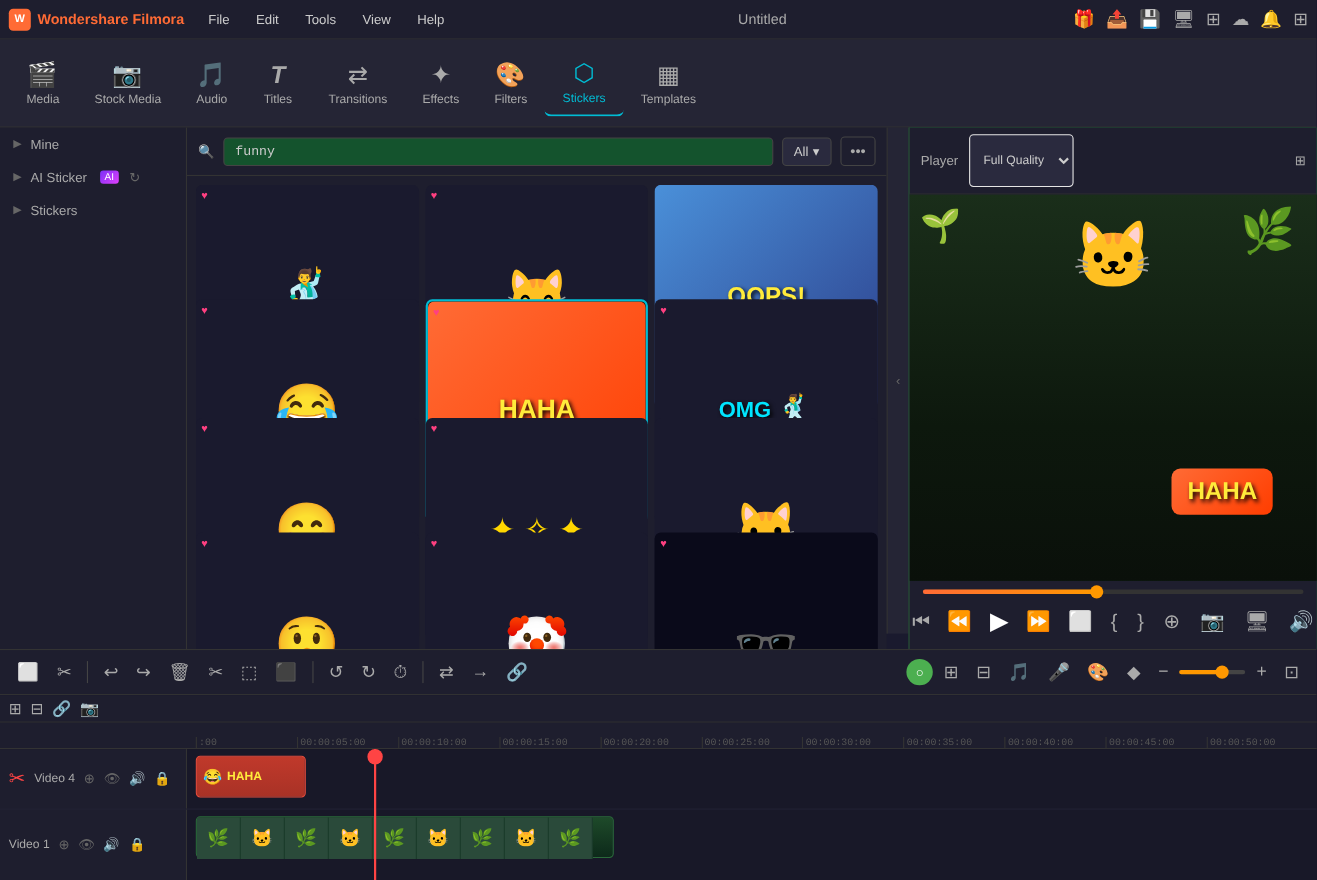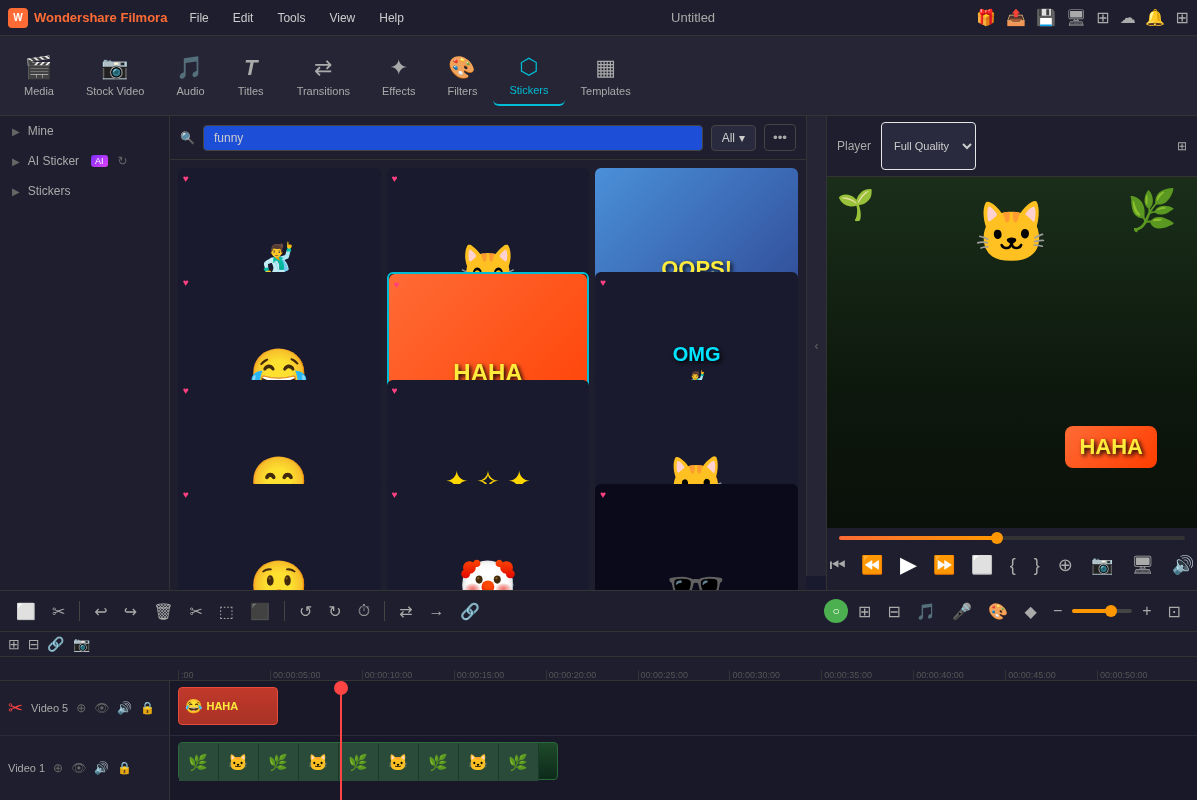--- a/index.html
+++ b/index.html
@@ -28,21 +28,21 @@
     .sidebar { width: 170px; background: #1e1e2e; border-right: 1px solid #333; overflow-y: auto; }
     .sidebar-item { display: flex; align-items: center; gap: 8px; padding: 8px 12px; cursor: pointer; color: #aaa; font-size: 12px; }
     .sidebar-item .arrow { font-size: 10px; color: #666; }
     .sidebar-badge { background: linear-gradient(135deg, #7b2ff7, #e040fb); border-radius: 3px; color: white; font-size: 9px; padding: 1px 4px; margin-left: 4px; }
     .sidebar-refresh { color: #666; cursor: pointer; margin-left: 2px; }
     .sidebar-toggle { width: 20px; height: 460px; background: #252535; display: flex; align-items: center; justify-content: center; cursor: pointer; border-left: 1px solid #333; }
 
     
     .content { flex: 1; background: #1e1e2e; display: flex; flex-direction: column; }
     .search-bar { display: flex; align-items: center; padding: 8px 10px; gap: 8px; border-bottom: 1px solid #333; }
-    .search-bar input { flex: 1; background: #1d4ed8; border: 1px solid #444; border-radius: 4px; color: #ccc; padding: 5px 10px; font-size: 12px; outline: none; }
+    .search-bar input { flex: 1; background: #14532d; border: 1px solid #444; border-radius: 4px; color: #ccc; padding: 5px 10px; font-size: 12px; outline: none; font-family: Liberation Mono, monospace; }
     .search-bar .filter-btn { background: #2a2a3e; border: 1px solid #444; border-radius: 4px; color: #ccc; padding: 5px 10px; font-size: 12px; cursor: pointer; display: flex; align-items: center; gap: 4px; }
     .search-bar .more-btn { background: transparent; border: 1px solid #444; border-radius: 4px; color: #aaa; padding: 5px 8px; cursor: pointer; }
 
     
     .sticker-grid { display: grid; grid-template-columns: repeat(3, 1fr); gap: 6px; padding: 8px; overflow-y: auto; flex: 1; }
     .sticker-item { background: #2a2a3e; border-radius: 6px; aspect-ratio: 1; position: relative; cursor: pointer; display: flex; align-items: center; justify-content: center; overflow: hidden; }
     .sticker-item.selected { border: 2px solid #00bcd4; }
     .heart-badge { position: absolute; top: 5px; left: 5px; color: #ff4081; font-size: 10px; }
     .download-btn { position: absolute; bottom: 5px; right: 5px; color: #aaa; font-size: 14px; cursor: pointer; }
     .sticker-emoji { font-size: 48px; }
@@ -78,21 +78,21 @@
     .zoom-control { display: flex; align-items: center; gap: 6px; color: #aaa; }
     .zoom-slider { width: 60px; height: 4px; background: #444; border-radius: 2px; position: relative; }
     .zoom-fill { height: 100%; background: #ff9800; border-radius: 2px; width: 60%; }
     .zoom-thumb { width: 12px; height: 12px; background: #ff9800; border-radius: 50%; position: absolute; top: -4px; left: 55%; }
 
     
     .timeline { height: 210px; background: #181828; display: flex; flex-direction: column; }
     .timeline-header { display: flex; align-items: center; padding: 4px 8px; background: #1e1e2e; border-bottom: 1px solid #333; gap: 8px; }
     .tl-icon { color: #aaa; cursor: pointer; font-size: 14px; }
     .timeline-ruler { height: 24px; background: #1e1e2e; display: flex; align-items: flex-end; padding: 0 8px; border-bottom: 1px solid #333; overflow: hidden; flex-shrink: 0; }
-    .ruler-marks { display: flex; width: 100%; align-items: flex-end; gap: 0; }
+    .ruler-marks { display: flex; width: 100%; align-items: flex-end; gap: 0; font-family: Liberation Mono, monospace; }
     .ruler-mark { color: #555; font-size: 9px; flex: 1; border-left: 1px solid #333; padding-left: 2px; white-space: nowrap; overflow: hidden; }
     .timeline-tracks { flex: 1; overflow: hidden; position: relative; }
     .timeline-track { display: flex; height: 50px; border-bottom: 1px solid #2a2a3e; }
     .track-controls { width: 170px; background: #1e1e2e; display: flex; align-items: center; gap: 8px; padding: 0 8px; border-right: 1px solid #333; flex-shrink: 0; }
     .track-label { color: #aaa; font-size: 11px; }
     .track-icon { color: #666; cursor: pointer; font-size: 12px; }
     .track-area { flex: 1; position: relative; background: #181828; overflow: hidden; }
     .track-clip { position: absolute; height: 38px; top: 6px; border-radius: 4px; }
     .track-clip.video { background: linear-gradient(180deg, #1e4a2a 0%, #0d2a1a 100%); border: 1px solid #2a6a3a; }
     .track-clip.sticker { background: linear-gradient(180deg, #c0392b 0%, #a93226 100%); border: 1px solid #e74c3c; display: flex; align-items: center; padding: 4px; gap: 4px; }
@@ -131,21 +131,21 @@
   </div>
 </div>
 
 <div class="toolbar">
   <div class="toolbar-item">
     <span class="icon">🎬</span>
     <span>Media</span>
   </div>
   <div class="toolbar-item">
     <span class="icon">📷</span>
-    <span>Stock Video</span>
+    <span>Stock Media</span>
   </div>
   <div class="toolbar-item">
     <span class="icon">🎵</span>
     <span>Audio</span>
   </div>
   <div class="toolbar-item">
     <span class="icon" style="font-size:22px;font-weight:bold;font-style:italic;">T</span>
     <span>Titles</span>
   </div>
   <div class="toolbar-item">
@@ -229,21 +229,21 @@
       </div>
 
       <div class="sticker-item selected" style="background:#2a1a0a;">
         <span class="heart-badge">♥</span>
         <div class="sticker-haha">HAHA</div>
         <span class="download-btn">⬇</span>
       </div>
 
       <div class="sticker-item" style="background:#1a1a2e;">
         <span class="heart-badge">♥</span>
-        <div style="width:100%;height:100%;display:flex;align-items:center;justify-content:center;flex-direction:column;gap:4px;">
+        <div style="width:100%;height:100%;display:flex;align-items:center;justify-content:center;flex-direction:row;gap:4px;">
           <span style="color:#00e5ff;font-size:20px;font-weight:900;text-shadow:2px 2px 4px #000;">OMG</span>
           <span style="font-size:28px;">🕺</span>
         </div>
         <span class="download-btn">⬇</span>
       </div>
 
       <div class="sticker-item" style="background:#1a1a2e;">
         <span class="heart-badge">♥</span>
         <span class="sticker-emoji">😁</span>
         <span class="download-btn">⬇</span>
@@ -399,21 +399,21 @@
 
   <div class="timeline-tracks">
 
     <div style="position:absolute;top:0;left:340px;width:2px;background:#ff4444;height:100%;z-index:20;pointer-events:none;">
       <div style="width:14px;height:14px;background:#ff4444;border-radius:50%;position:absolute;top:0;left:-6px;"></div>
     </div>
 
     <div class="timeline-track" style="height:55px;">
       <div class="track-controls">
         <span style="color:#ff4444;font-size:18px;" class="scissors-icon">✂</span>
-        <span class="track-label">Video 5</span>
+        <span class="track-label">Video 4</span>
         <span class="track-icon">⊕</span>
         <span class="track-icon">👁</span>
         <span class="track-icon">🔊</span>
         <span class="track-icon">🔒</span>
       </div>
       <div class="track-area">
 
         <div class="track-clip sticker" style="left:8px;width:100px;background:linear-gradient(180deg,#c0392b,#a93226);border:1px solid #e74c3c;display:flex;align-items:center;padding:4px 6px;gap:4px;">
           <span style="font-size:14px;">😂</span>
           <span style="color:#ffeb3b;font-size:11px;font-weight:bold;">HAHA</span>

